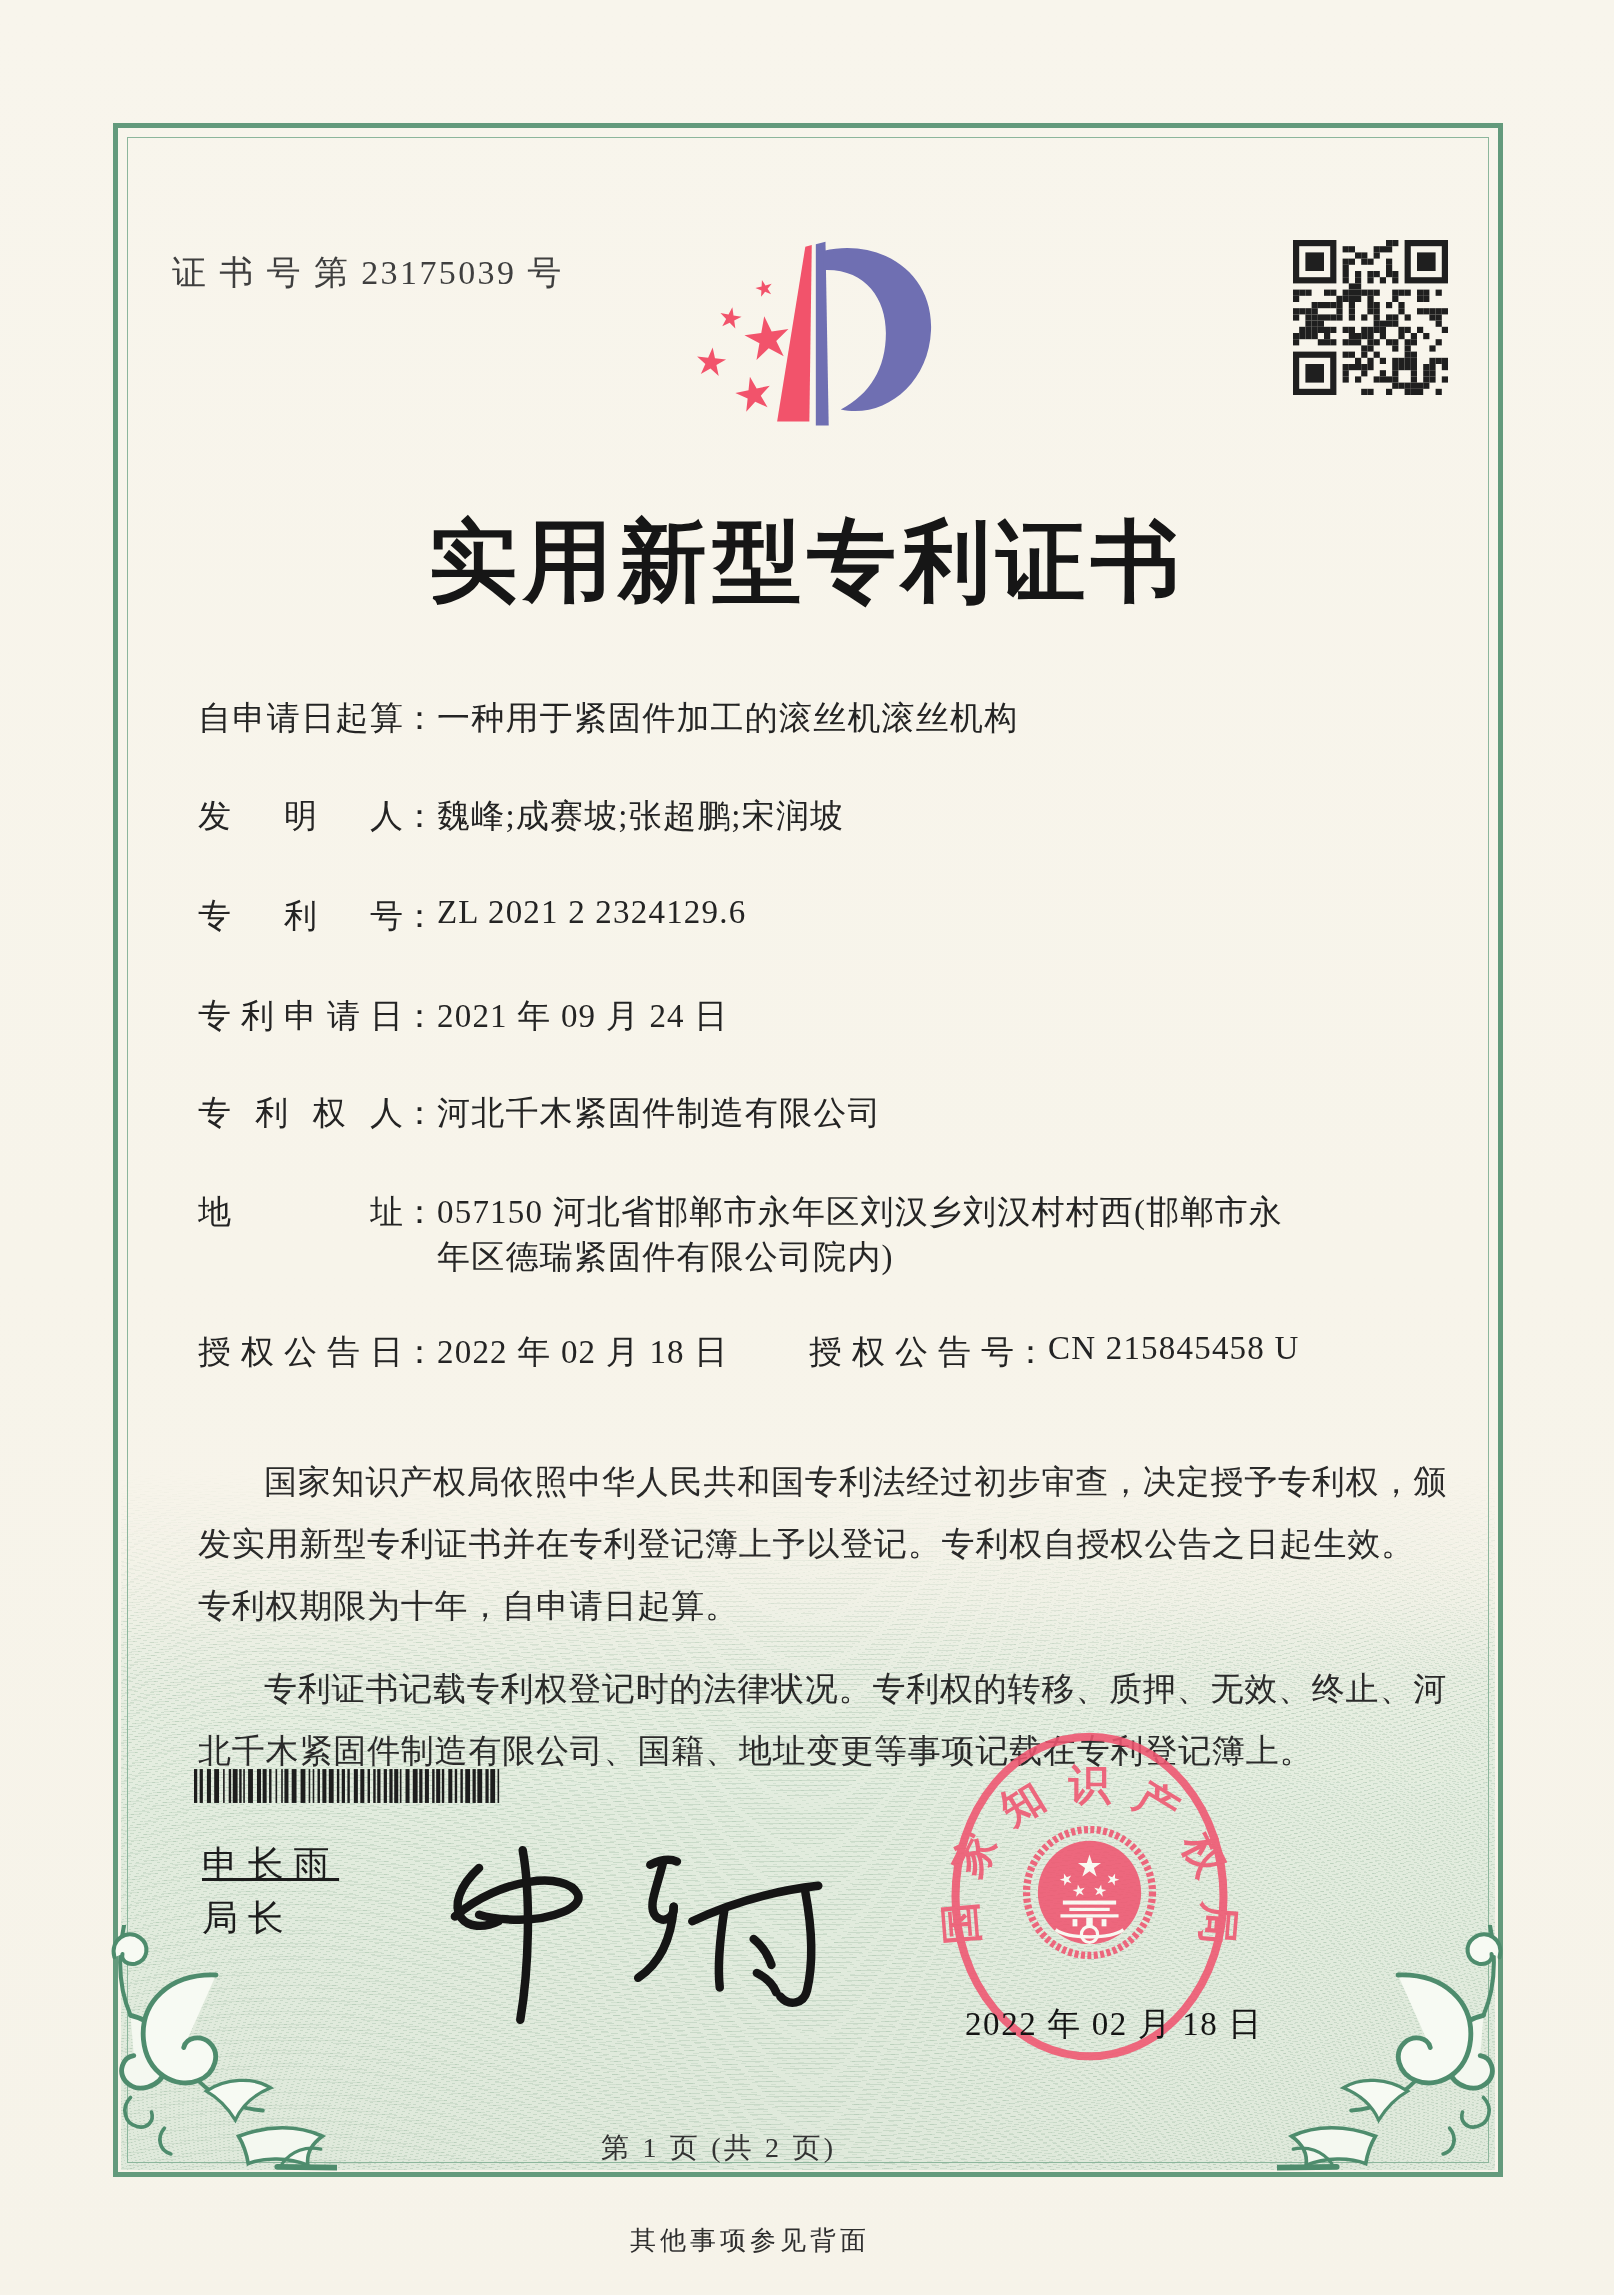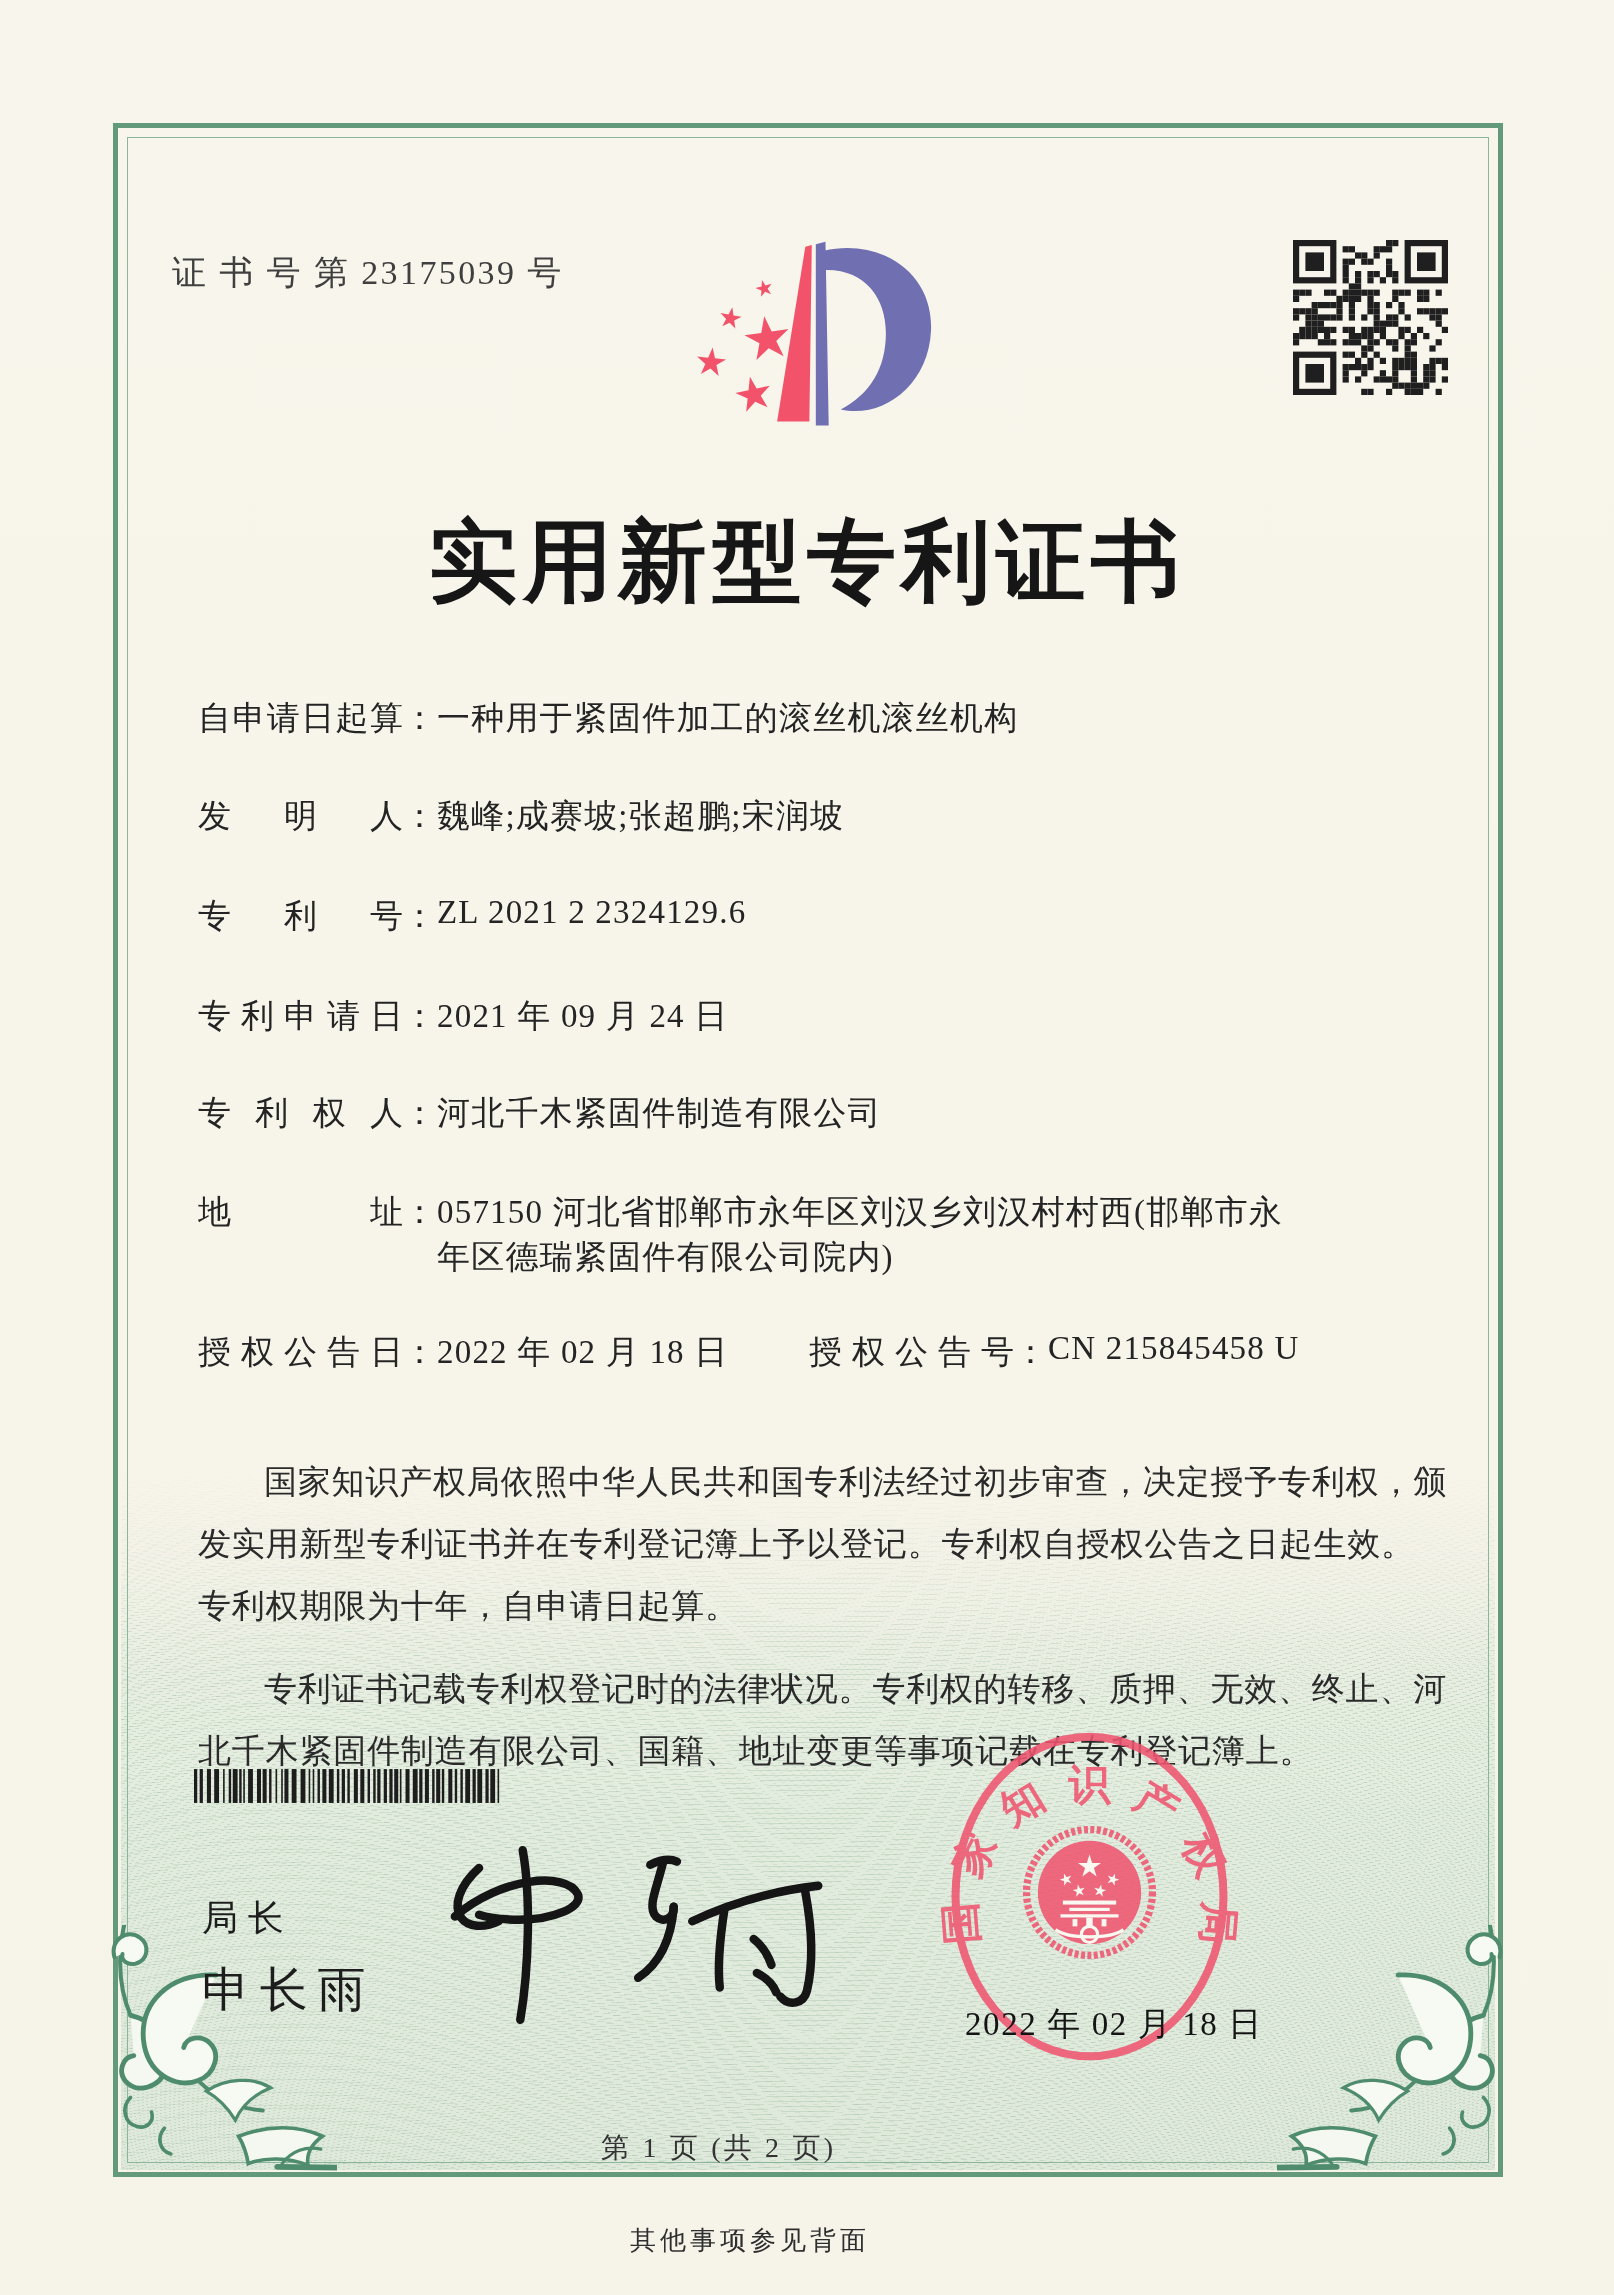--- a/index.html
+++ b/index.html
@@ -36,22 +36,22 @@
   .pair2{position:absolute;left:611px;top:0;display:flex;}
   
   .body-text{position:absolute;left:198px;top:1451px;width:1249px;font-size:33px;
     line-height:62px;letter-spacing:0.8px;color:#2a2a2a;}
   .body-text p{margin:0;text-indent:66px;}
   .body-text p + p{margin-top:21px;}
   
   .barcode{position:absolute;left:194px;top:1769px;}
   .officer-title{position:absolute;left:202px;top:1894px;font-size:36px;letter-spacing:9.7px;
     font-family:"Liberation Sans","DejaVu Sans",sans-serif;color:#1d1d1d;}
-  .officer-name{position:absolute;left:202px;top:1958px;font-size:48px;letter-spacing:9.7px;
-    font-family:"Liberation Sans","DejaVu Sans",sans-serif;color:#1d1d1d;}
+  .officer-name{position:absolute;left:202px;top:1840px;font-size:36px;letter-spacing:9.7px;
+    font-family:"Liberation Sans","DejaVu Sans",sans-serif;color:#1d1d1d;text-decoration:underline;}
   .signature{position:absolute;left:408px;top:1826px;}
   .seal{position:absolute;left:936px;top:1727px;}
   .seal-date{position:absolute;left:965px;top:2002px;font-size:33px;letter-spacing:1.6px;color:#141414;}
   .page-info{position:absolute;left:601px;top:2129px;font-size:28px;letter-spacing:3.2px;color:#333;}
   .back-note{position:absolute;left:630px;top:2223px;font-size:26px;letter-spacing:4px;color:#2e2e2e;}
   .ornament{position:absolute;}
 </style>
 </head>
 <body>
 

